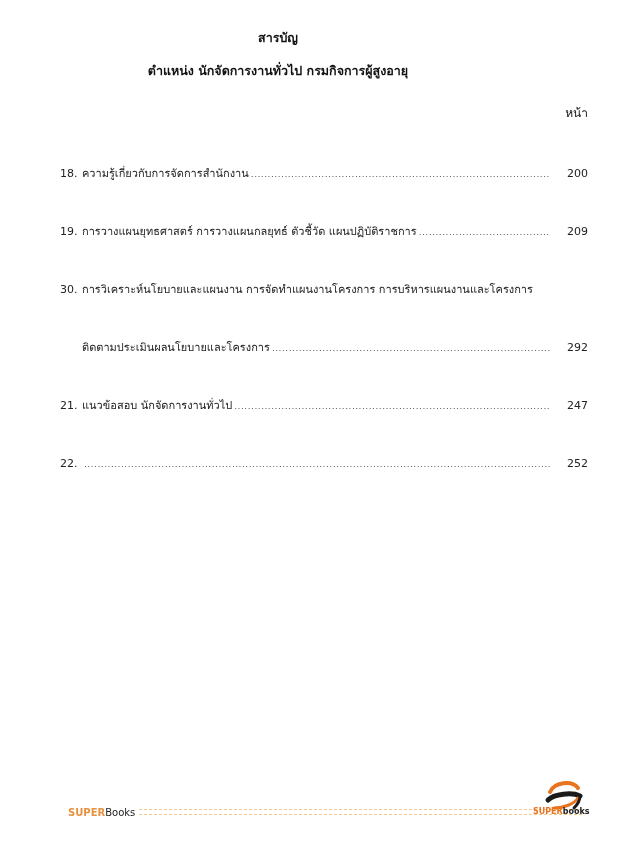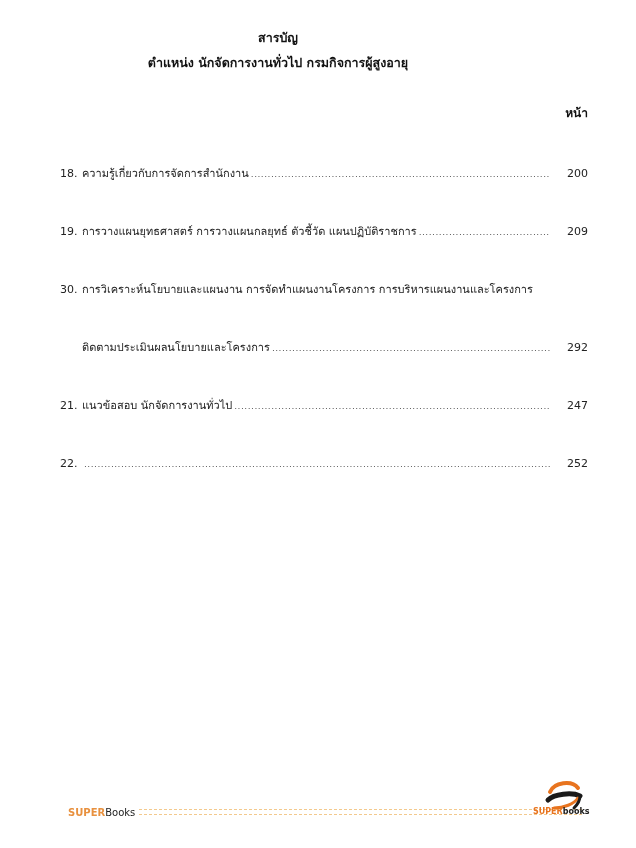--- a/index.html
+++ b/index.html
@@ -18,27 +18,27 @@
     .title {
       position: absolute;
       left: 0;
       width: 556px;
       text-align: center;
       font-weight: bold;
       font-size: 12.5px;
       color: #111111;
     }
     .title.t1 { top: 28px; }
-    .title.t2 { top: 53px; }
+    .title.t2 { top: 61px; }
 
     .page-header {
       position: absolute;
       right: 48px;
       top: 103px;
-      font-weight: bold;
+      font-weight: normal;
       font-size: 12px;
       color: #111111;
     }
 
     .toc {
       position: absolute;
       left: 60px;
       top: 128px;
       width: 528px;
       font-size: 11px;

